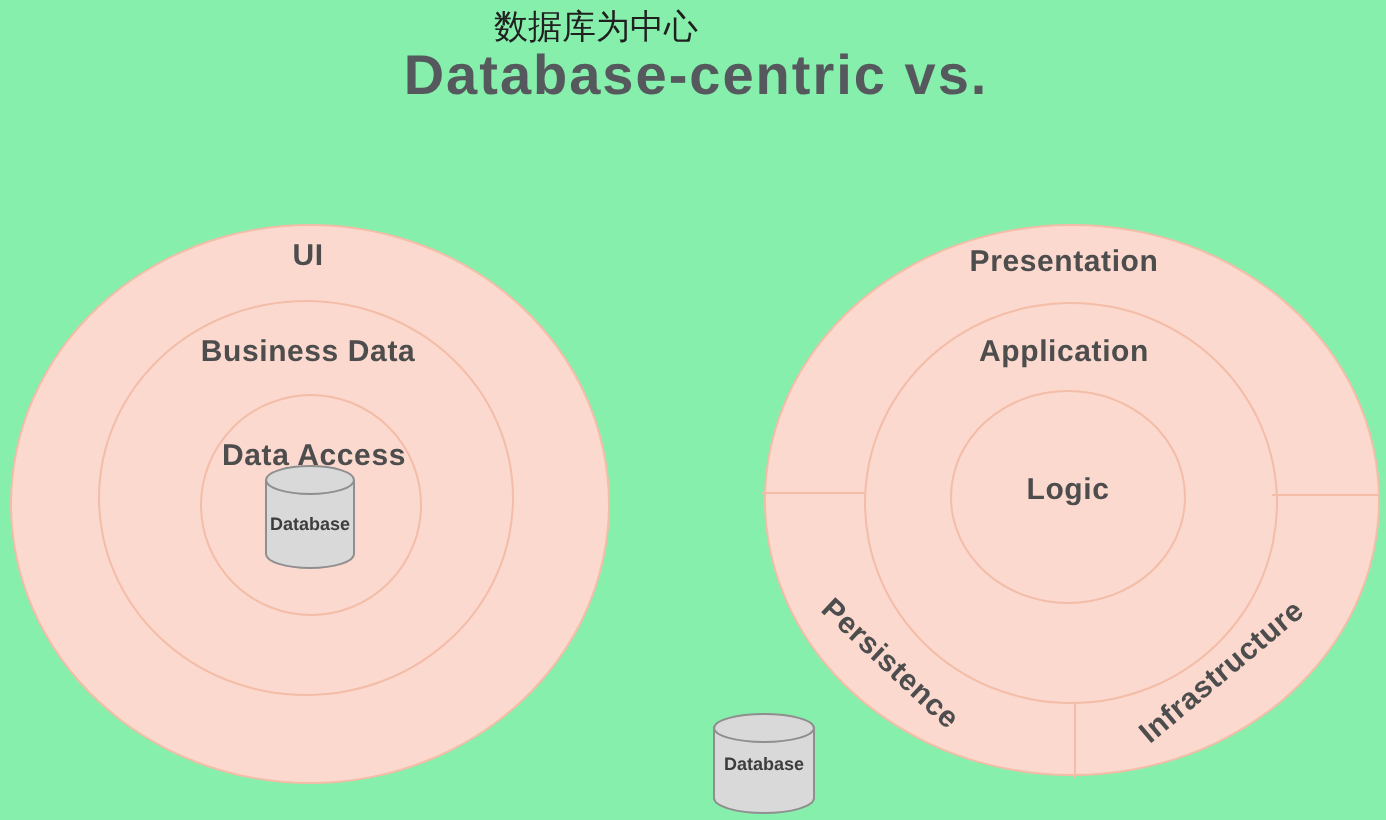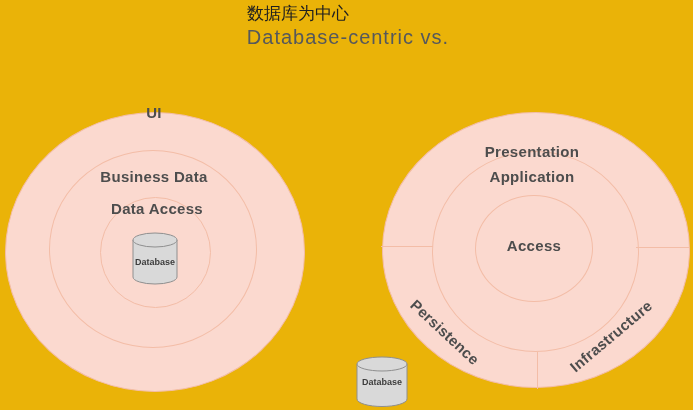--- a/index.html
+++ b/index.html
@@ -1,26 +1,26 @@
 <!DOCTYPE html>
 <html><head>
 <meta charset="utf-8">
 <style>
   html,body{margin:0;padding:0;background:#ffffff;}
   .canvas{
-    position:relative;width:693px;height:410px;background:#eab308;overflow:hidden;
+    position:relative;width:693px;height:410px;background:#86efac;overflow:hidden;
     font-family:"Liberation Sans", sans-serif;
   }
   .zh-label{
     position:absolute;transform:translateX(-50%);
     font-size:17px;font-weight:400;color:var(--zh_text,#202020);white-space:nowrap;
   }
   .title{
     position:absolute;left:348px;top:22px;transform:translateX(-50%);
-    text-align:center;font-size:20px;line-height:31px;font-weight:400;
+    text-align:center;font-size:28px;line-height:31px;font-weight:700;
     letter-spacing:1px;color:var(--title_text,#55585c);white-space:nowrap;
   }
   .circle{
     position:absolute;border-radius:50%;
     background:var(--ring_fill,#fbd9cf);
     border:1px solid var(--ring_stroke,#f3bda7);
     box-sizing:border-box;
   }
   .ring-label{
     position:absolute;transform:translate(-50%,-50%);
@@ -46,41 +46,41 @@
 
   <div class="title">
     <div>Database-centric vs.</div>
   </div>
 
 
   <div class="circle" style="left:5px;top:112px;width:300px;height:280px;"></div>
   <div class="circle" style="left:49px;top:150px;width:208px;height:198px;"></div>
   <div class="circle" style="left:100px;top:197px;width:111px;height:111px;"></div>
 
-  <div class="ring-label" style="left:154px;top:112px;">UI</div>
+  <div class="ring-label" style="left:154px;top:128px;">UI</div>
   <div class="ring-label" style="left:154px;top:176px;">Business Data</div>
-  <div class="ring-label" style="left:157px;top:208px;">Data Access</div>
+  <div class="ring-label" style="left:157px;top:228px;">Data Access</div>
 
   <svg class="cyl" style="left:132px;top:232px;" width="46" height="54" viewBox="0 0 46 54">
     <path d="M1 8 L1 45 A22 7 0 0 0 45 45 L45 8"></path>
     <ellipse cx="23" cy="8" rx="22" ry="7"></ellipse>
     <text x="23" y="33" text-anchor="middle">Database</text>
   </svg>
 
   <div class="circle" style="left:382px;top:112px;width:308px;height:276px;"></div>
   <div class="circle" style="left:432px;top:151px;width:207px;height:201px;"></div>
   <div class="circle" style="left:475px;top:195px;width:118px;height:107px;"></div>
 
   <div class="divider" style="left:381px;top:246px;width:52px;height:1px;"></div>
   <div class="divider" style="left:636px;top:247px;width:53px;height:1px;"></div>
   <div class="divider" style="left:537px;top:352px;width:1px;height:37px;"></div>
 
-  <div class="ring-label" style="left:532px;top:131px;margin-top:20px;">Presentation</div>
+  <div class="ring-label" style="left:532px;top:131px;">Presentation</div>
   <div class="ring-label" style="left:532px;top:176px;">Application</div>
-  <div class="ring-label" style="left:534px;top:245px;">Access</div>
+  <div class="ring-label" style="left:534px;top:245px;">Logic</div>
 
   <div class="ring-label rot45" style="left:445px;top:332px;">Persistence</div>
   <div class="ring-label rotm40" style="left:611px;top:336px;">Infrastructure</div>
 
   <svg class="cyl" style="left:356px;top:356px;" width="52" height="52" viewBox="0 0 52 52">
     <path d="M1 8 L1 43 A25 7.5 0 0 0 51 43 L51 8"></path>
     <ellipse cx="26" cy="8" rx="25" ry="7"></ellipse>
     <text x="26" y="29" text-anchor="middle">Database</text>
   </svg>
 

